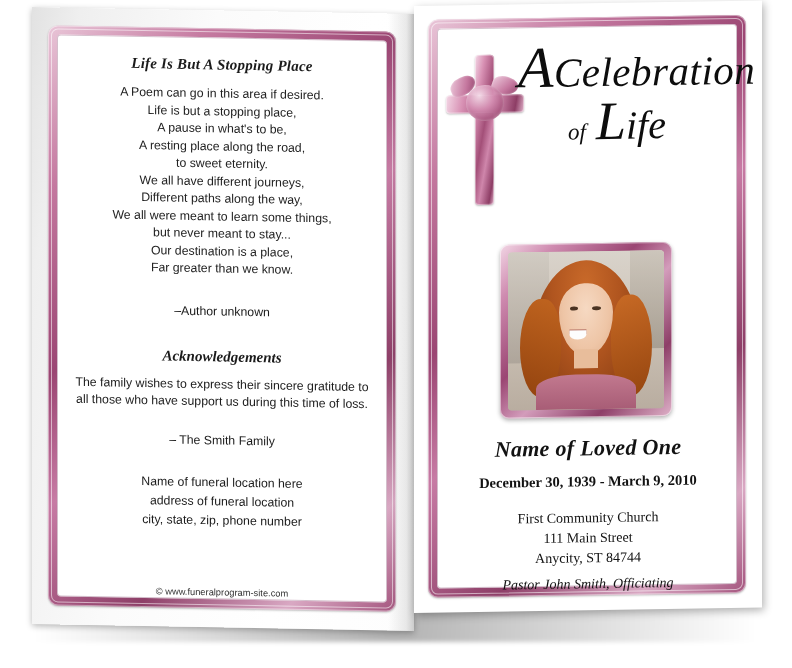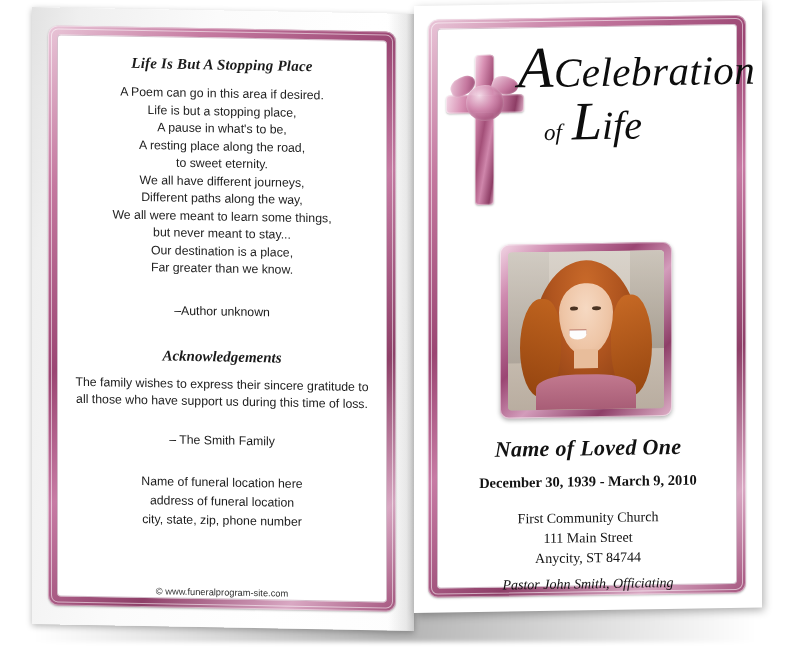--- a/index.html
+++ b/index.html
@@ -183,21 +183,21 @@
   }
   .title-line1 .cap { font-size: 58px; }
   .title-line2 {
     font-size: 40px;
     font-style: italic;
     line-height: 46px;
     margin-top: 2px;
     padding-left: 26px;
     white-space: nowrap;
   }
-  .title-line2 .small { font-size: 23px; font-style: italic; }
+  .title-line2 .small { font-size: 23px; font-style: italic; margin-left: 24px; }
   .title-line2 .cap { font-size: 54px; }
 
   
   .photo-frame {
     position:absolute;
     left: 86px; top: 240px;
     width: 172px; height: 174px;
     border-radius: 9px;
     padding: 8px;
     background: linear-gradient(135deg,#f2d7e5 0%, #cf8bb0 16%, #9b4673 40%, #d39cbb 56%, #8e3f68 78%, #dfb2c9 100%);

